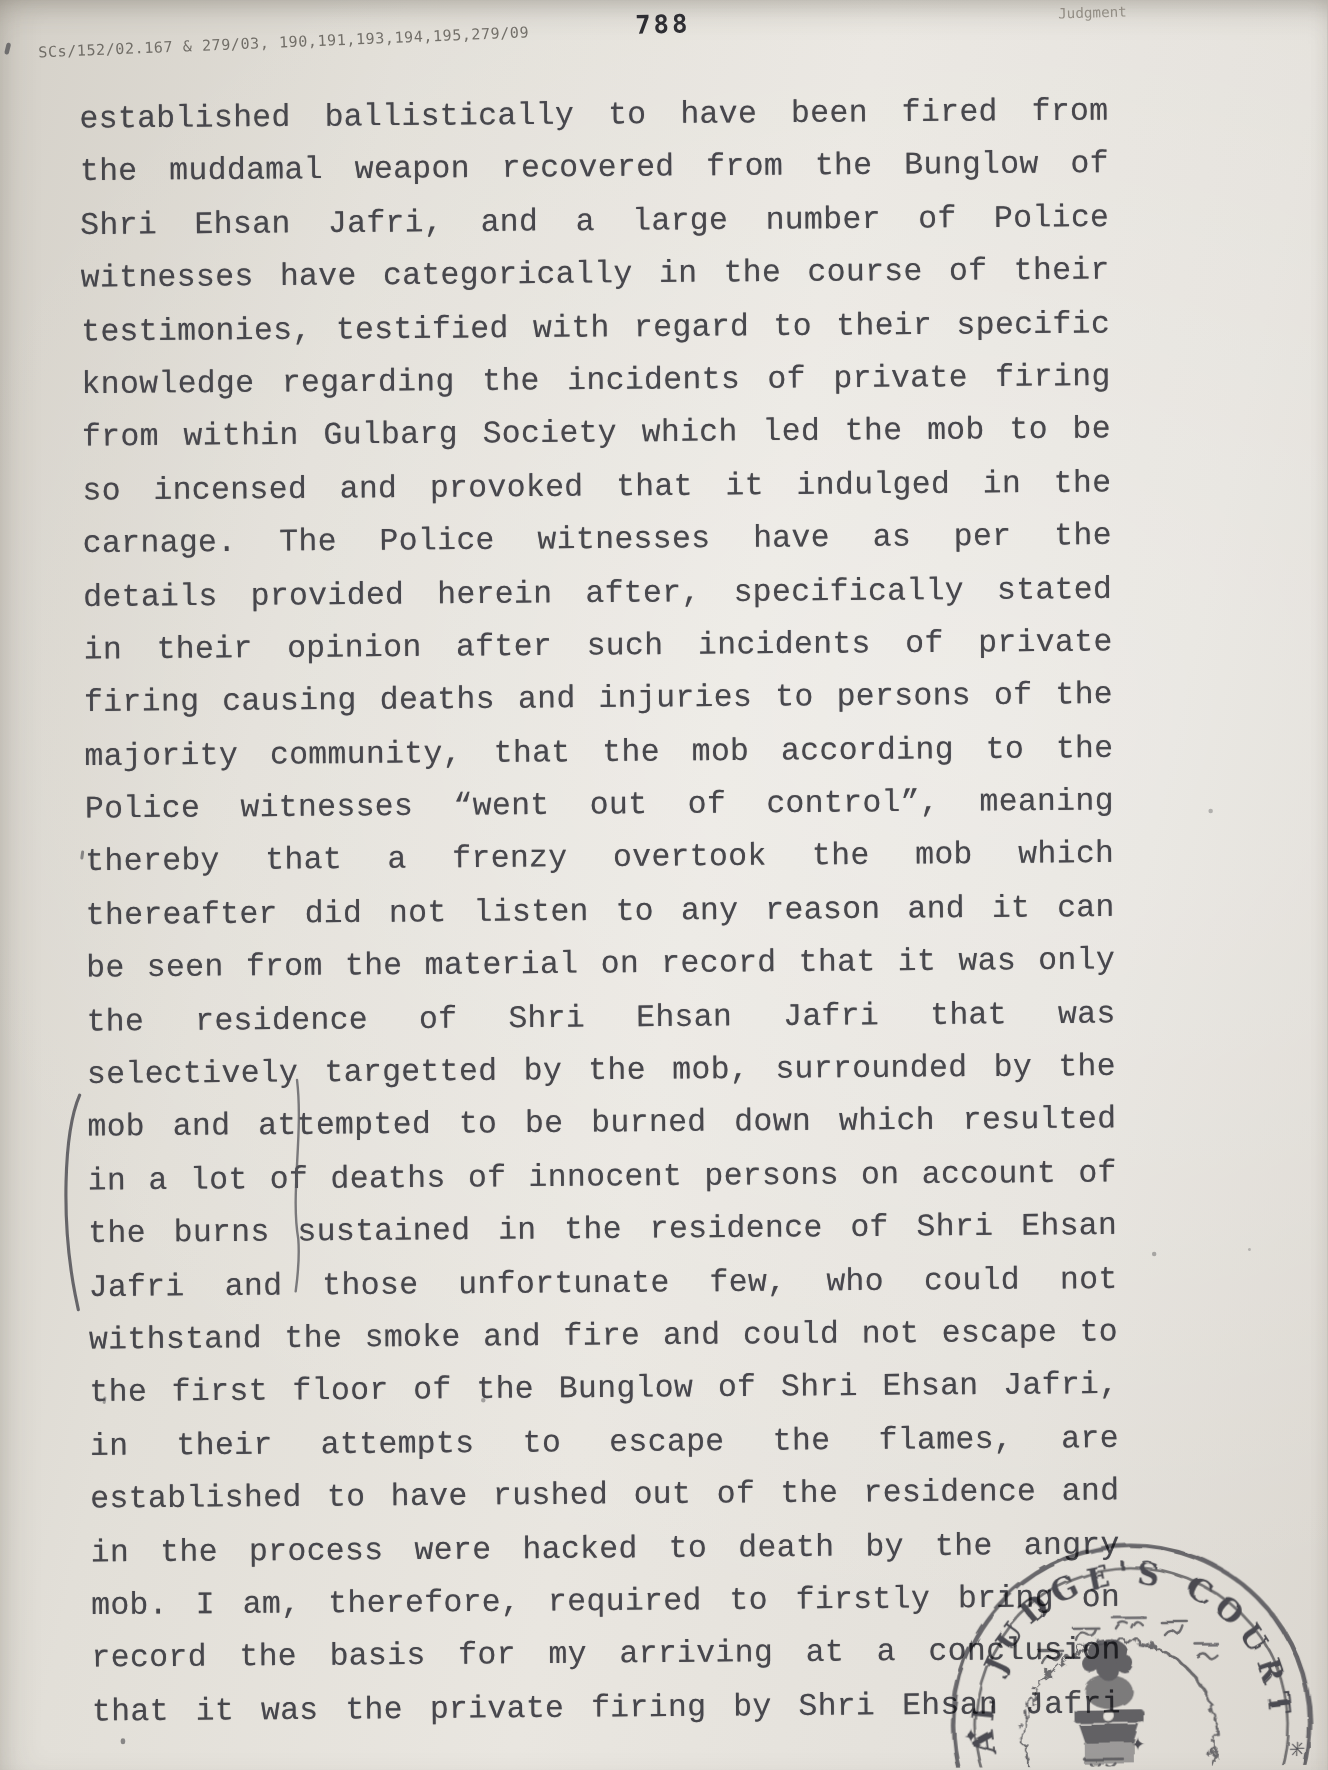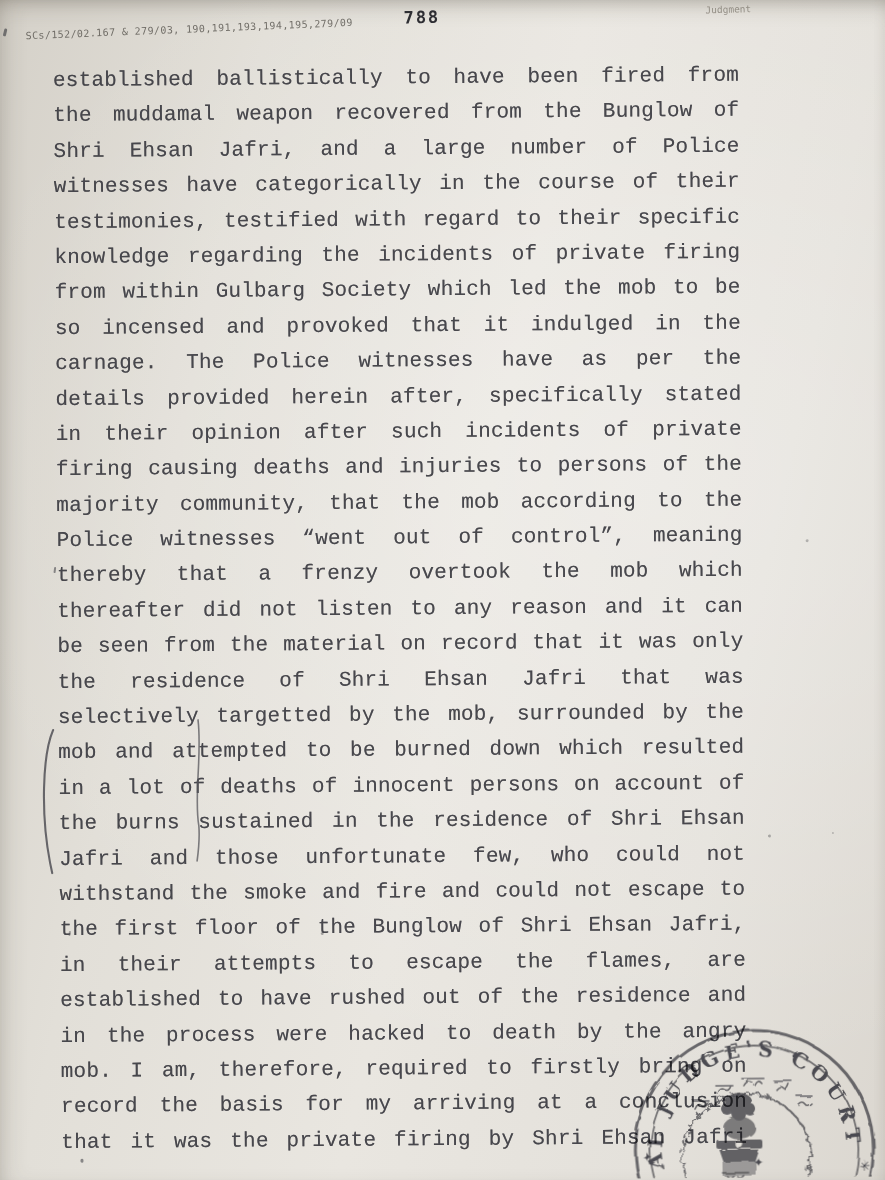--- a/index.html
+++ b/index.html
@@ -19,21 +19,21 @@
       inset -8px 0 18px -14px rgba(70,62,50,.18);
   }
   .content{position:absolute;inset:0;transform:rotate(-0.45deg);}
 
   .header-left{
     position:absolute;left:30px;top:27px;
     font:10px "DejaVu Sans Mono",monospace;color:#5e5b55;letter-spacing:.4px;
     transform:rotate(-1.9deg);transform-origin:left center;opacity:.85;
   }
   .page-number{
-    position:absolute;left:408px;top:7px;
+    position:absolute;left:428px;top:7px;
     font:600 17px "DejaVu Sans Mono",monospace;color:#2e2e33;letter-spacing:2px;
     transform:rotate(-1deg);
   }
   .header-right{
     position:absolute;left:710px;top:6px;
     font:9.5px "DejaVu Sans Mono",monospace;color:#8b867d;
     transform:rotate(-1.2deg);opacity:.9;
   }
 
   .body-text{

